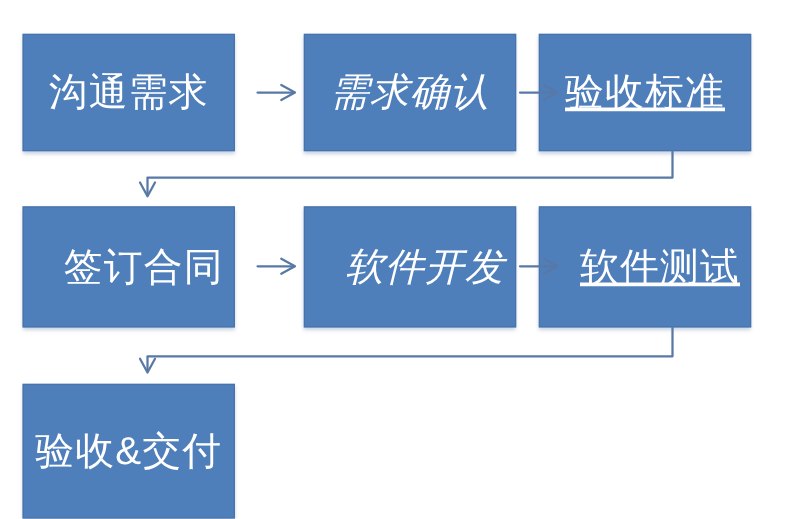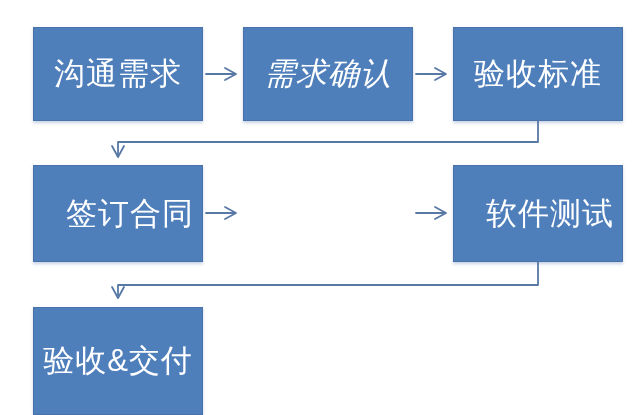--- a/index.html
+++ b/index.html
@@ -31,23 +31,23 @@
     align-items: center;
     justify-content: center;
     font-size: 31px;
     letter-spacing: 1px;
     white-space: nowrap;
     user-select: none;
   }
   .r1 { top: 27px;  height: 94px; }
   .r2 { top: 165px; height: 97px; padding-left: 24px; }
   .r3 { top: 307px; height: 108px; }
-  .c1 { left: 33px; }
+  .c1 { left: 18px; }
   .c2 { left: 243px; font-style: italic; }
-  .c3 { left: 453px; }
+  .c3 { left: 431px; text-decoration: underline; }
   svg.overlay {
     position: absolute;
     left: 0; top: 0;
     width: 640px; height: 415px;
     pointer-events: none;
   }
   svg.overlay path.link {
     fill: none;
     stroke: var(--connector);
     stroke-width: 1.8;
@@ -65,20 +65,21 @@
 </head>
 <body>
 
 <div class="canvas">
 
   <div class="node r1 c1">沟通需求</div>
   <div class="node r1 c2">需求确认</div>
   <div class="node r1 c3">验收标准</div>
 
   <div class="node r2 c1">签订合同</div>
+  <div class="node r2 c2">软件开发</div>
   <div class="node r2 c3">软件测试</div>
 
   <div class="node r3 c1">验收&amp;交付</div>
 
   <svg class="overlay" viewBox="0 0 640 415">
     <defs>
       <marker id="ah" viewBox="0 0 16 16" markerWidth="16" markerHeight="16" refX="12" refY="8" orient="auto" markerUnits="userSpaceOnUse">
         <path d="M2 2 L13 8 L2 14"></path>
       </marker>
     </defs>

